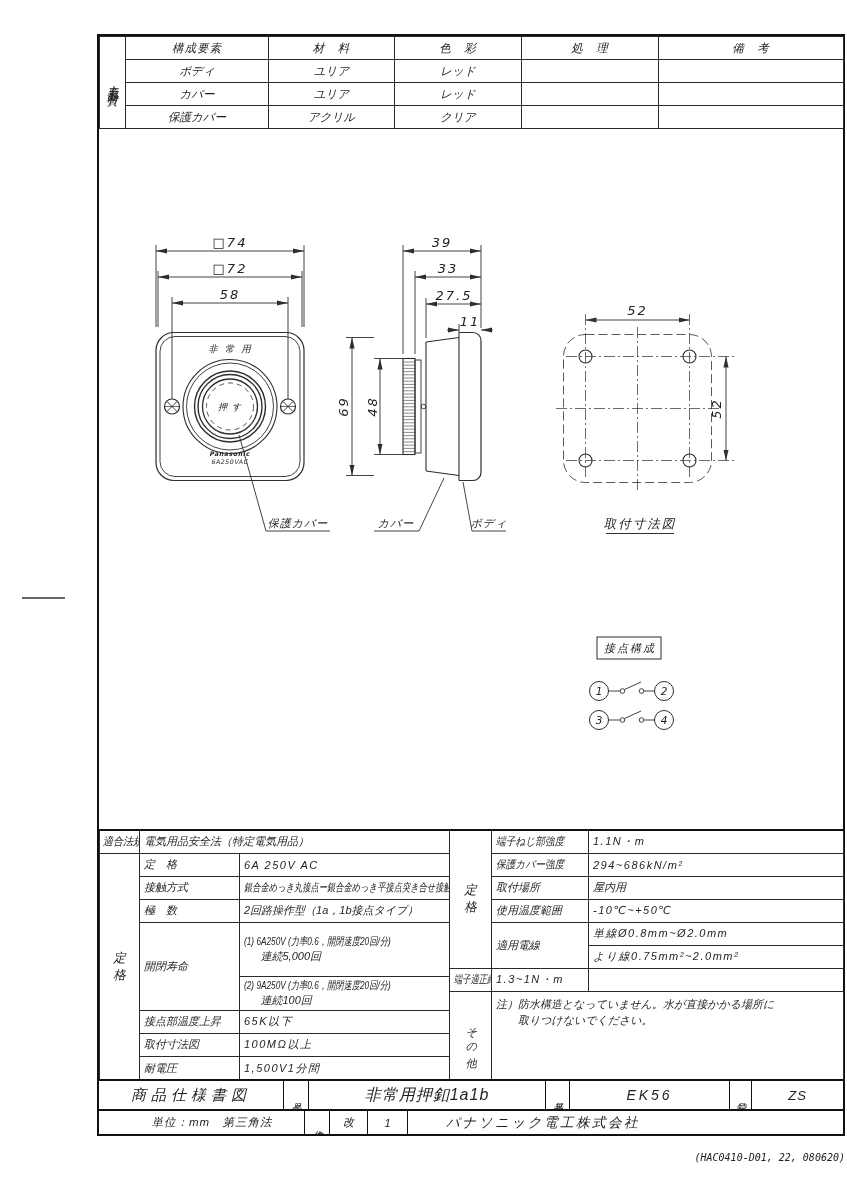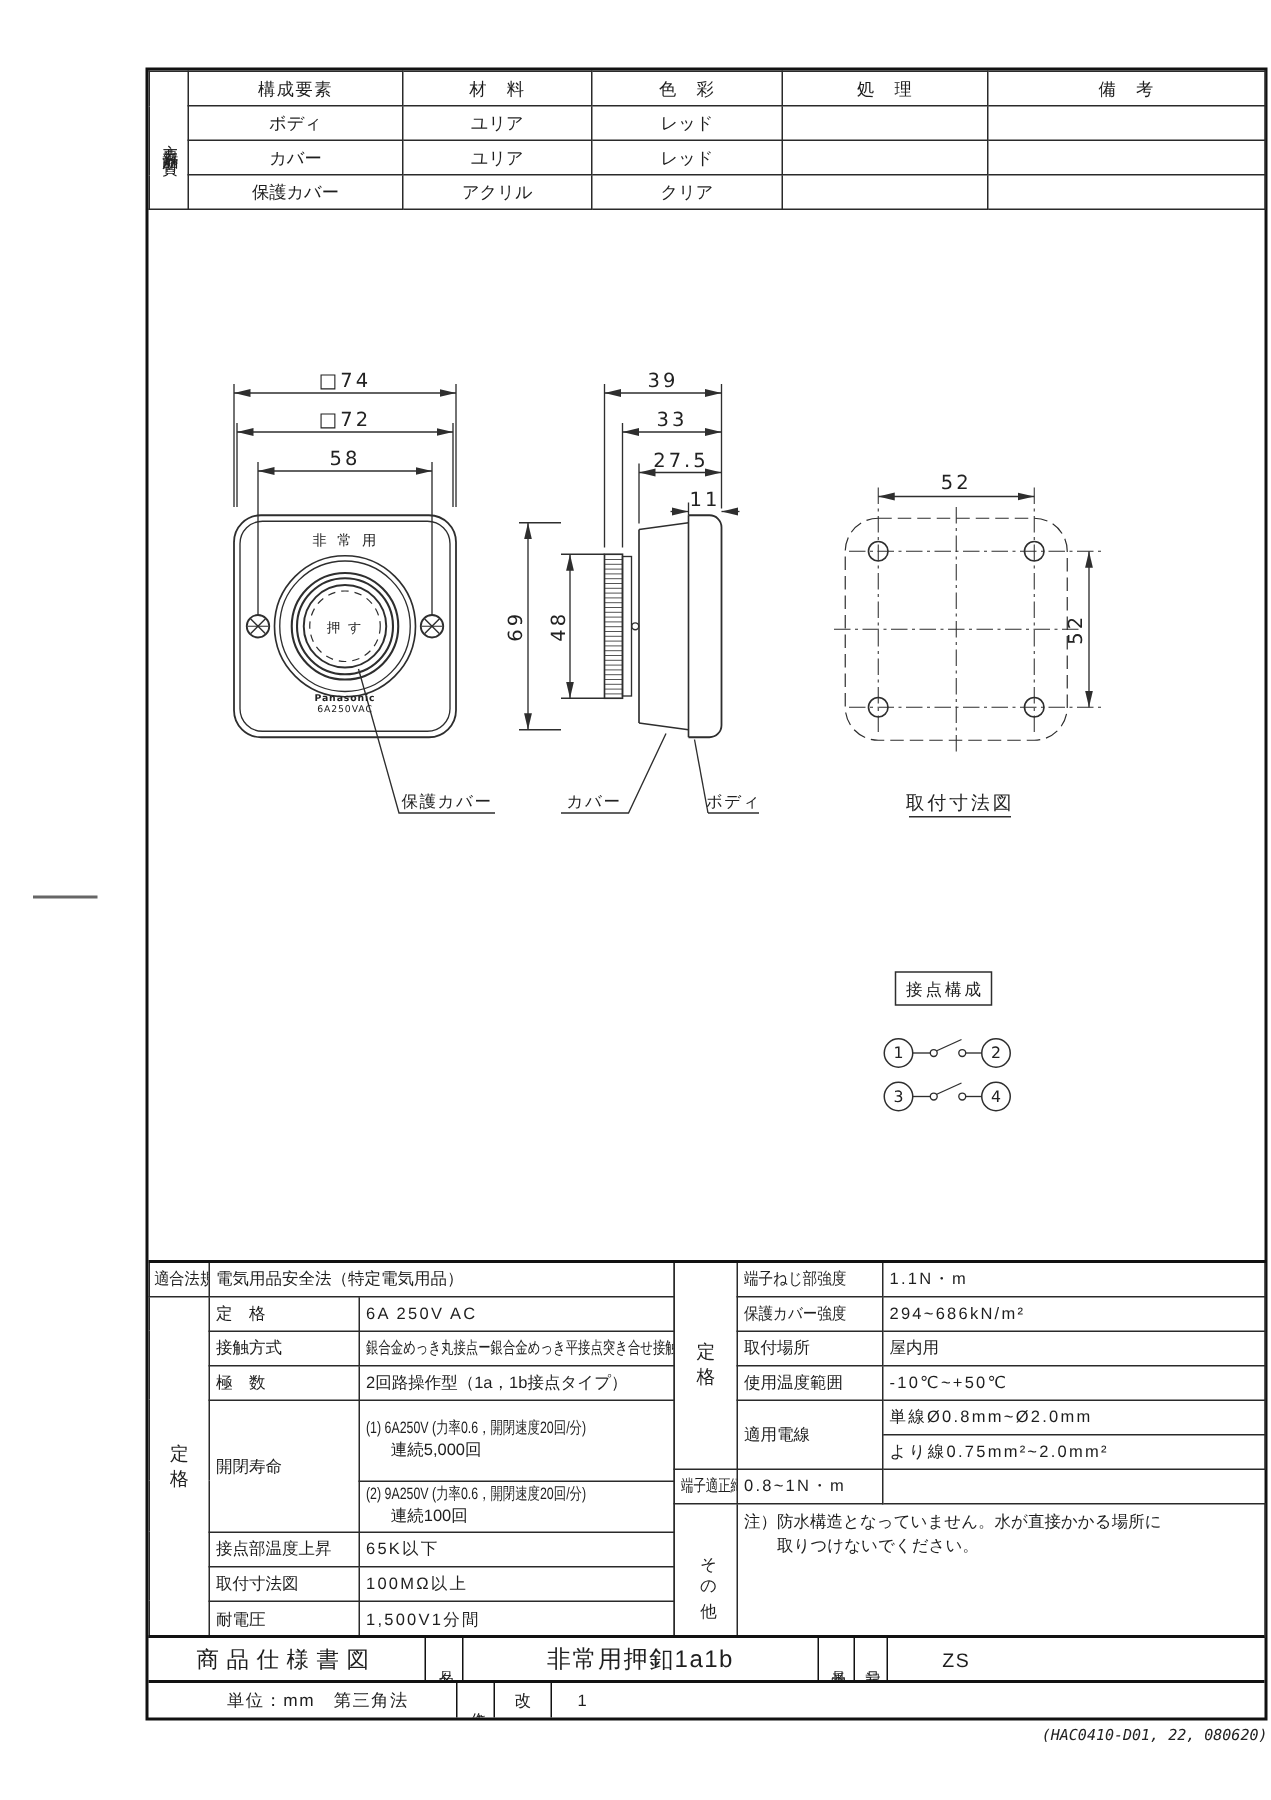--- a/index.html
+++ b/index.html
@@ -1,17 +1,17 @@
 <!DOCTYPE html>
 <html><head>
 <meta charset="utf-8">
 <style>
   html,body{margin:0;padding:0;background:#fff;}
   body{width:847px;height:1200px;position:relative;font-family:"Liberation Sans","DejaVu Sans",sans-serif;color:#1e1e1e;}
-  .frame{position:absolute;left:97px;top:45px;width:748px;height:1102px;border:2px solid #111;box-sizing:border-box;background:#fff;}
+  .frame{position:absolute;left:97px;top:34px;width:748px;height:1102px;border:2px solid #111;box-sizing:border-box;background:#fff;font-style:italic;}
   .tick{position:absolute;left:22px;top:597px;width:43px;height:2px;background:#666;}
   table{border-collapse:collapse;table-layout:fixed;}
   td{border:1px solid #2a2a2a;padding:0 4px;font-size:11.5px;color:#1e1e1e;overflow:hidden;white-space:nowrap;}
   .materials{position:absolute;left:0;top:0;width:744px;}
   .materials td{text-align:center;height:22px;}
   .vt{writing-mode:vertical-rl;text-orientation:upright;letter-spacing:2px;font-size:10.5px;line-height:1.05;text-align:center;padding:0 2px;}
   .hdr{letter-spacing:1px;}
   .drawing{position:absolute;left:0;top:92px;}
   .spec-left{position:absolute;left:0;top:793px;width:350px;border-top:2px solid #111;}
   .spec-right{position:absolute;left:350px;top:793px;width:394px;border-top:2px solid #111;}
@@ -369,21 +369,21 @@
     </tr>
     <tr style="height:23px">
       <td rowspan="2">適用電線</td>
       <td class="val">単線Ø0.8mm~Ø2.0mm</td>
     </tr>
     <tr style="height:23px">
       <td class="val">より線0.75mm²~2.0mm²</td>
     </tr>
     <tr style="height:23px">
       <td><span class="cmp">端子適正締付トルク</span></td>
-      <td class="val">0.8~1N・m</td>
+      <td class="val">1.3~1N・m</td>
     </tr>
     <tr style="height:89px">
       <td class="vt">その他</td>
       <td colspan="2" class="note-cell">
         <span>注）防水構造となっていません。水が直接かかる場所に</span>
         <span class="note-l2">取りつけないでください。</span>
       </td>
     </tr>
   </tbody>
     </table>
@@ -391,29 +391,31 @@
   <div class="titleblock">
     <div class="tb-row tb-r1">
       <div class="tb-cell doc-type" style="width:185px">商品仕様書図</div>
       <div class="tb-cell" style="width:25px">
           <span class="vt2">品名</span>
         </div>
       <div class="tb-cell tb-name" style="width:237px">非常用押釦1a1b</div>
       <div class="tb-cell" style="width:24px">
           <span class="vt2">品番</span>
         </div>
+      <div class="tb-cell tb-num" style="width:160px">EK56</div>
       <div class="tb-cell" style="width:22px">
           <span class="vt2">記号</span>
         </div>
       <div class="tb-cell tb-sym" style="width:91px">ZS</div>
     </div>
     <div class="tb-row tb-r2">
       <div class="tb-cell tb-unit" style="width:185px">単位：mm　第三角法</div>
       <div class="tb-cell" style="width:25px">
           <span class="vt2">作成</span>
         </div>
       <div class="tb-cell tb-rev" style="width:38px">改</div>
       <div class="tb-cell tb-rev" style="width:40px">1</div>
+      <div class="tb-cell tb-company" style="width:270px">パナソニック電工株式会社</div>
     </div>
   </div>
 </div>
 
 <div class="footer-note">(HAC0410-D01, 22, 080620)</div>
 
 </body></html>

